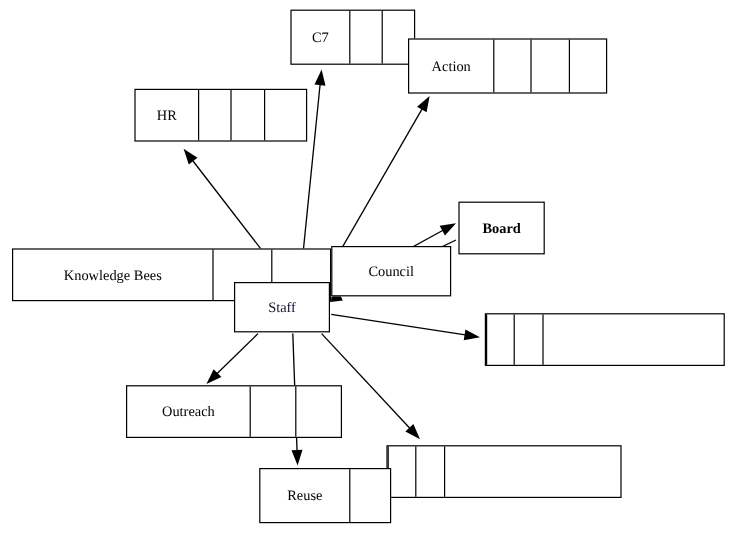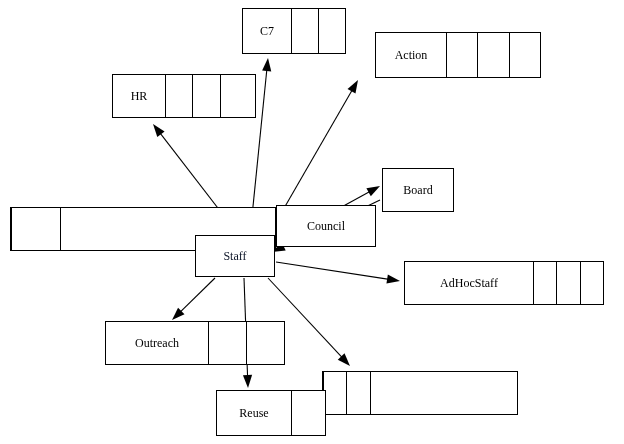--- a/index.html
+++ b/index.html
@@ -97,47 +97,47 @@
         <line x1="268" y1="278" x2="342.5010184084673" y2="357.95231243835514" stroke="#000000" stroke-width="1.1"></line>
         <polygon points="350,366 337.77217059331895,359.6250342745152 344.50296382669467,353.3531587615969" fill="#000000"></polygon>
       </g>
     </svg>
   <div id="node-layer">
       <div class="node" style="left: 242px; top: 8px; width: 104px; height: 46px; border-color: rgb(0, 0, 0);">
         <div class="node-label" style="width: 48px; color: rgb(0, 0, 0);">C7</div>
         <div class="node-cell" style="width: 27px; border-left-color: rgb(0, 0, 0);"></div>
         <div class="node-cell" style="width: 27px; border-left-color: rgb(0, 0, 0);"></div>
       </div>
-      <div class="node" style="left: 340px; top: 32px; width: 166px; height: 46px; border-color: rgb(0, 0, 0); margin-left: 35px;">
+      <div class="node" style="left: 340px; top: 32px; width: 166px; height: 46px; border-color: rgb(0, 0, 0);">
         <div class="node-label" style="width: 70px; color: rgb(0, 0, 0);">Action</div>
         <div class="node-cell" style="width: 31.3333px; border-left-color: rgb(0, 0, 0);"></div>
         <div class="node-cell" style="width: 31.3333px; border-left-color: rgb(0, 0, 0);"></div>
         <div class="node-cell" style="width: 31.3333px; border-left-color: rgb(0, 0, 0);"></div>
       </div>
       <div class="node" style="left: 112px; top: 74px; width: 144px; height: 44px; border-color: rgb(0, 0, 0);">
         <div class="node-label" style="width: 52px; color: rgb(0, 0, 0);">HR</div>
         <div class="node-cell" style="width: 27.3333px; border-left-color: rgb(0, 0, 0);"></div>
         <div class="node-cell" style="width: 27.3333px; border-left-color: rgb(0, 0, 0);"></div>
         <div class="node-cell" style="width: 27.3333px; border-left-color: rgb(0, 0, 0);"></div>
       </div>
-      <div class="node" style="left: 382px; top: 168px; width: 72px; height: 44px; border-color: rgb(0, 0, 0);">
+      <div class="node" style="left: 382px; top: 168px; width: 72px; height: 44px; border-color: rgb(0, 0, 0); font-weight: bold;">
         <div class="node-label" style="width: 72px; color: rgb(0, 0, 0);">Board</div>
       </div>
       <div class="node" style="left: 10px; top: 207px; width: 266px; height: 44px; border-color: rgb(0, 0, 0);">
+        <div class="node-label" style="width: 166px; color: rgb(0, 0, 0);">Knowledge Bees</div>
         <div class="node-cell" style="width: 49px; border-left-color: rgb(0, 0, 0);"></div>
         <div class="node-cell" style="width: 49px; border-left-color: rgb(0, 0, 0);"></div>
       </div>
       <div class="node" style="left: 276px; top: 205px; width: 100px; height: 42px; border-color: rgb(0, 0, 0);">
         <div class="node-label" style="width: 100px; color: rgb(0, 0, 0);">Council</div>
       </div>
       <div class="node" style="left: 195px; top: 235px; width: 80px; height: 42px; border-color: rgb(0, 0, 0);">
         <div class="node-label" style="width: 80px; color: #0f172a;">Staff</div>
       </div>
       <div class="node" style="left: 404px; top: 261px; width: 200px; height: 44px; border-color: rgb(0, 0, 0);">
-        <div class="node-label" style="width: 128px; color: rgb(0, 0, 0);">AdHocStaff</div>
         <div class="node-cell" style="width: 23.3333px; border-left-color: rgb(0, 0, 0);"></div>
         <div class="node-cell" style="width: 23.3333px; border-left-color: rgb(0, 0, 0);"></div>
         <div class="node-cell" style="width: 23.3333px; border-left-color: rgb(0, 0, 0);"></div>
       </div>
       <div class="node" style="left: 90px; top: 321px; width: 180px; height: 44px; border-color: rgb(0, 0, 0); margin-left: 15px;">
         <div class="node-label" style="width: 102px; color: rgb(0, 0, 0);">Outreach</div>
         <div class="node-cell" style="width: 38px; border-left-color: rgb(0, 0, 0);"></div>
         <div class="node-cell" style="width: 38px; border-left-color: rgb(0, 0, 0);"></div>
       </div>
       <div class="node" style="left: 322px; top: 371px; width: 196px; height: 44px; border-color: rgb(0, 0, 0);">

